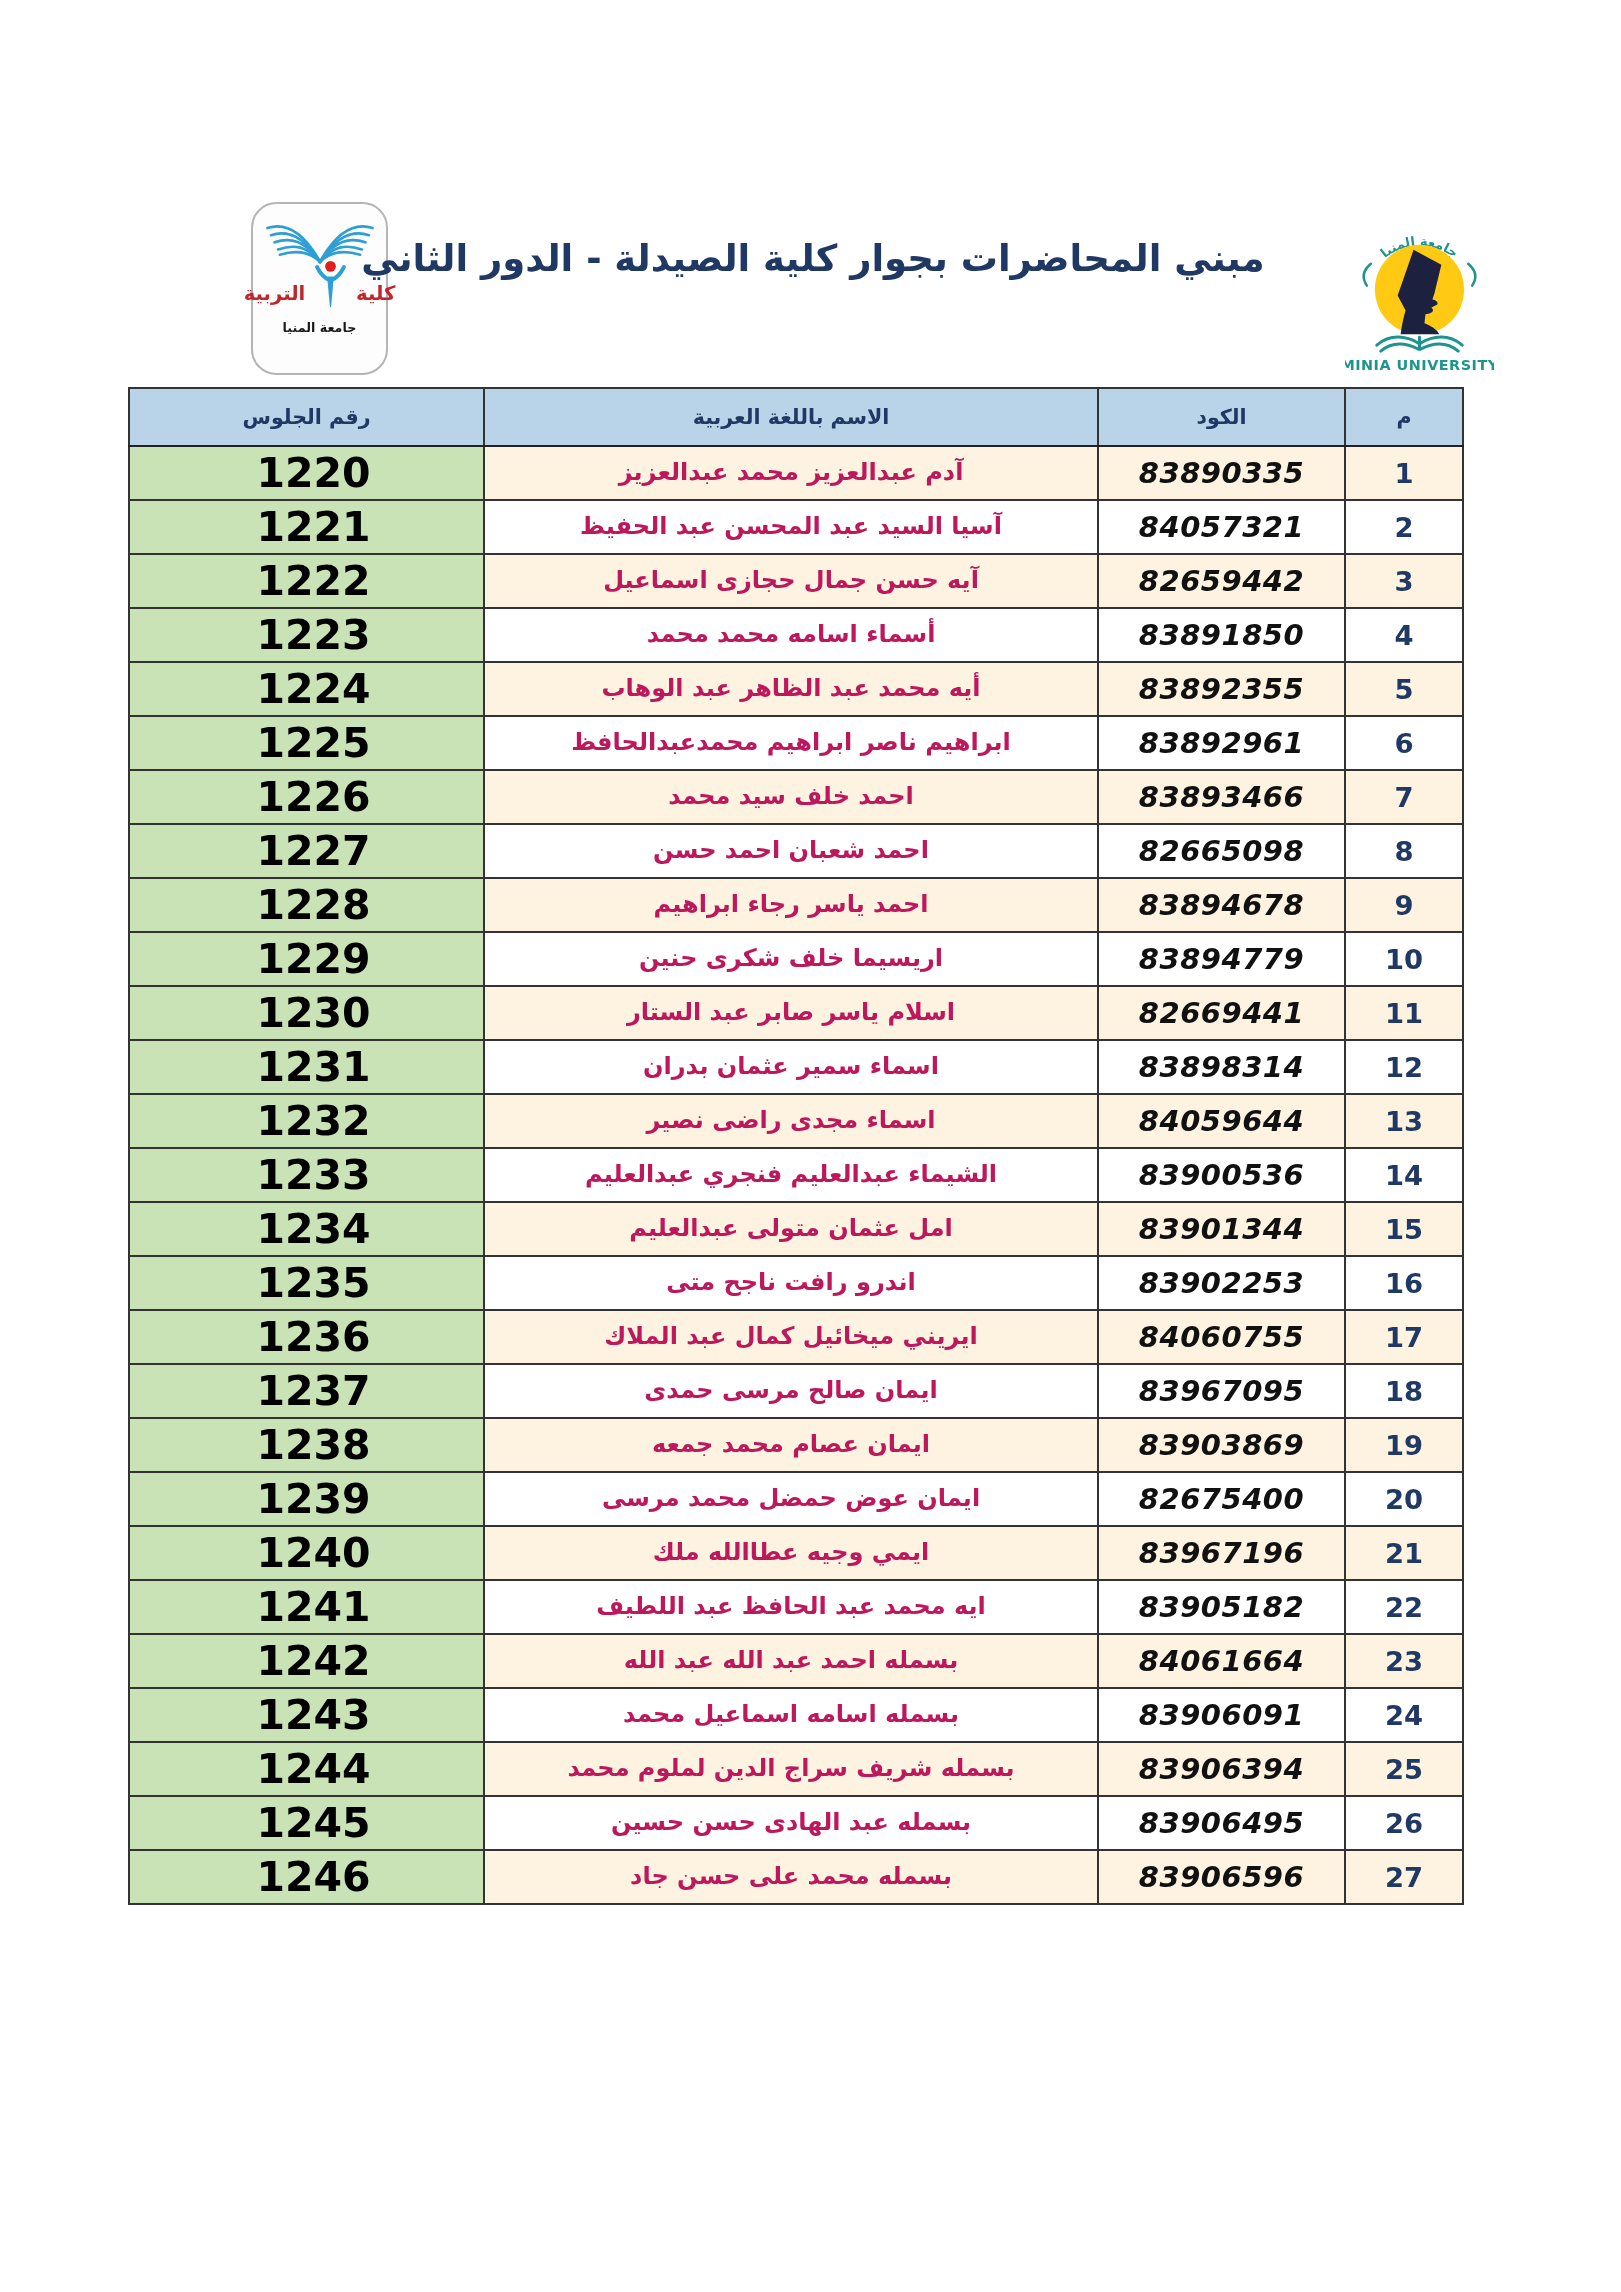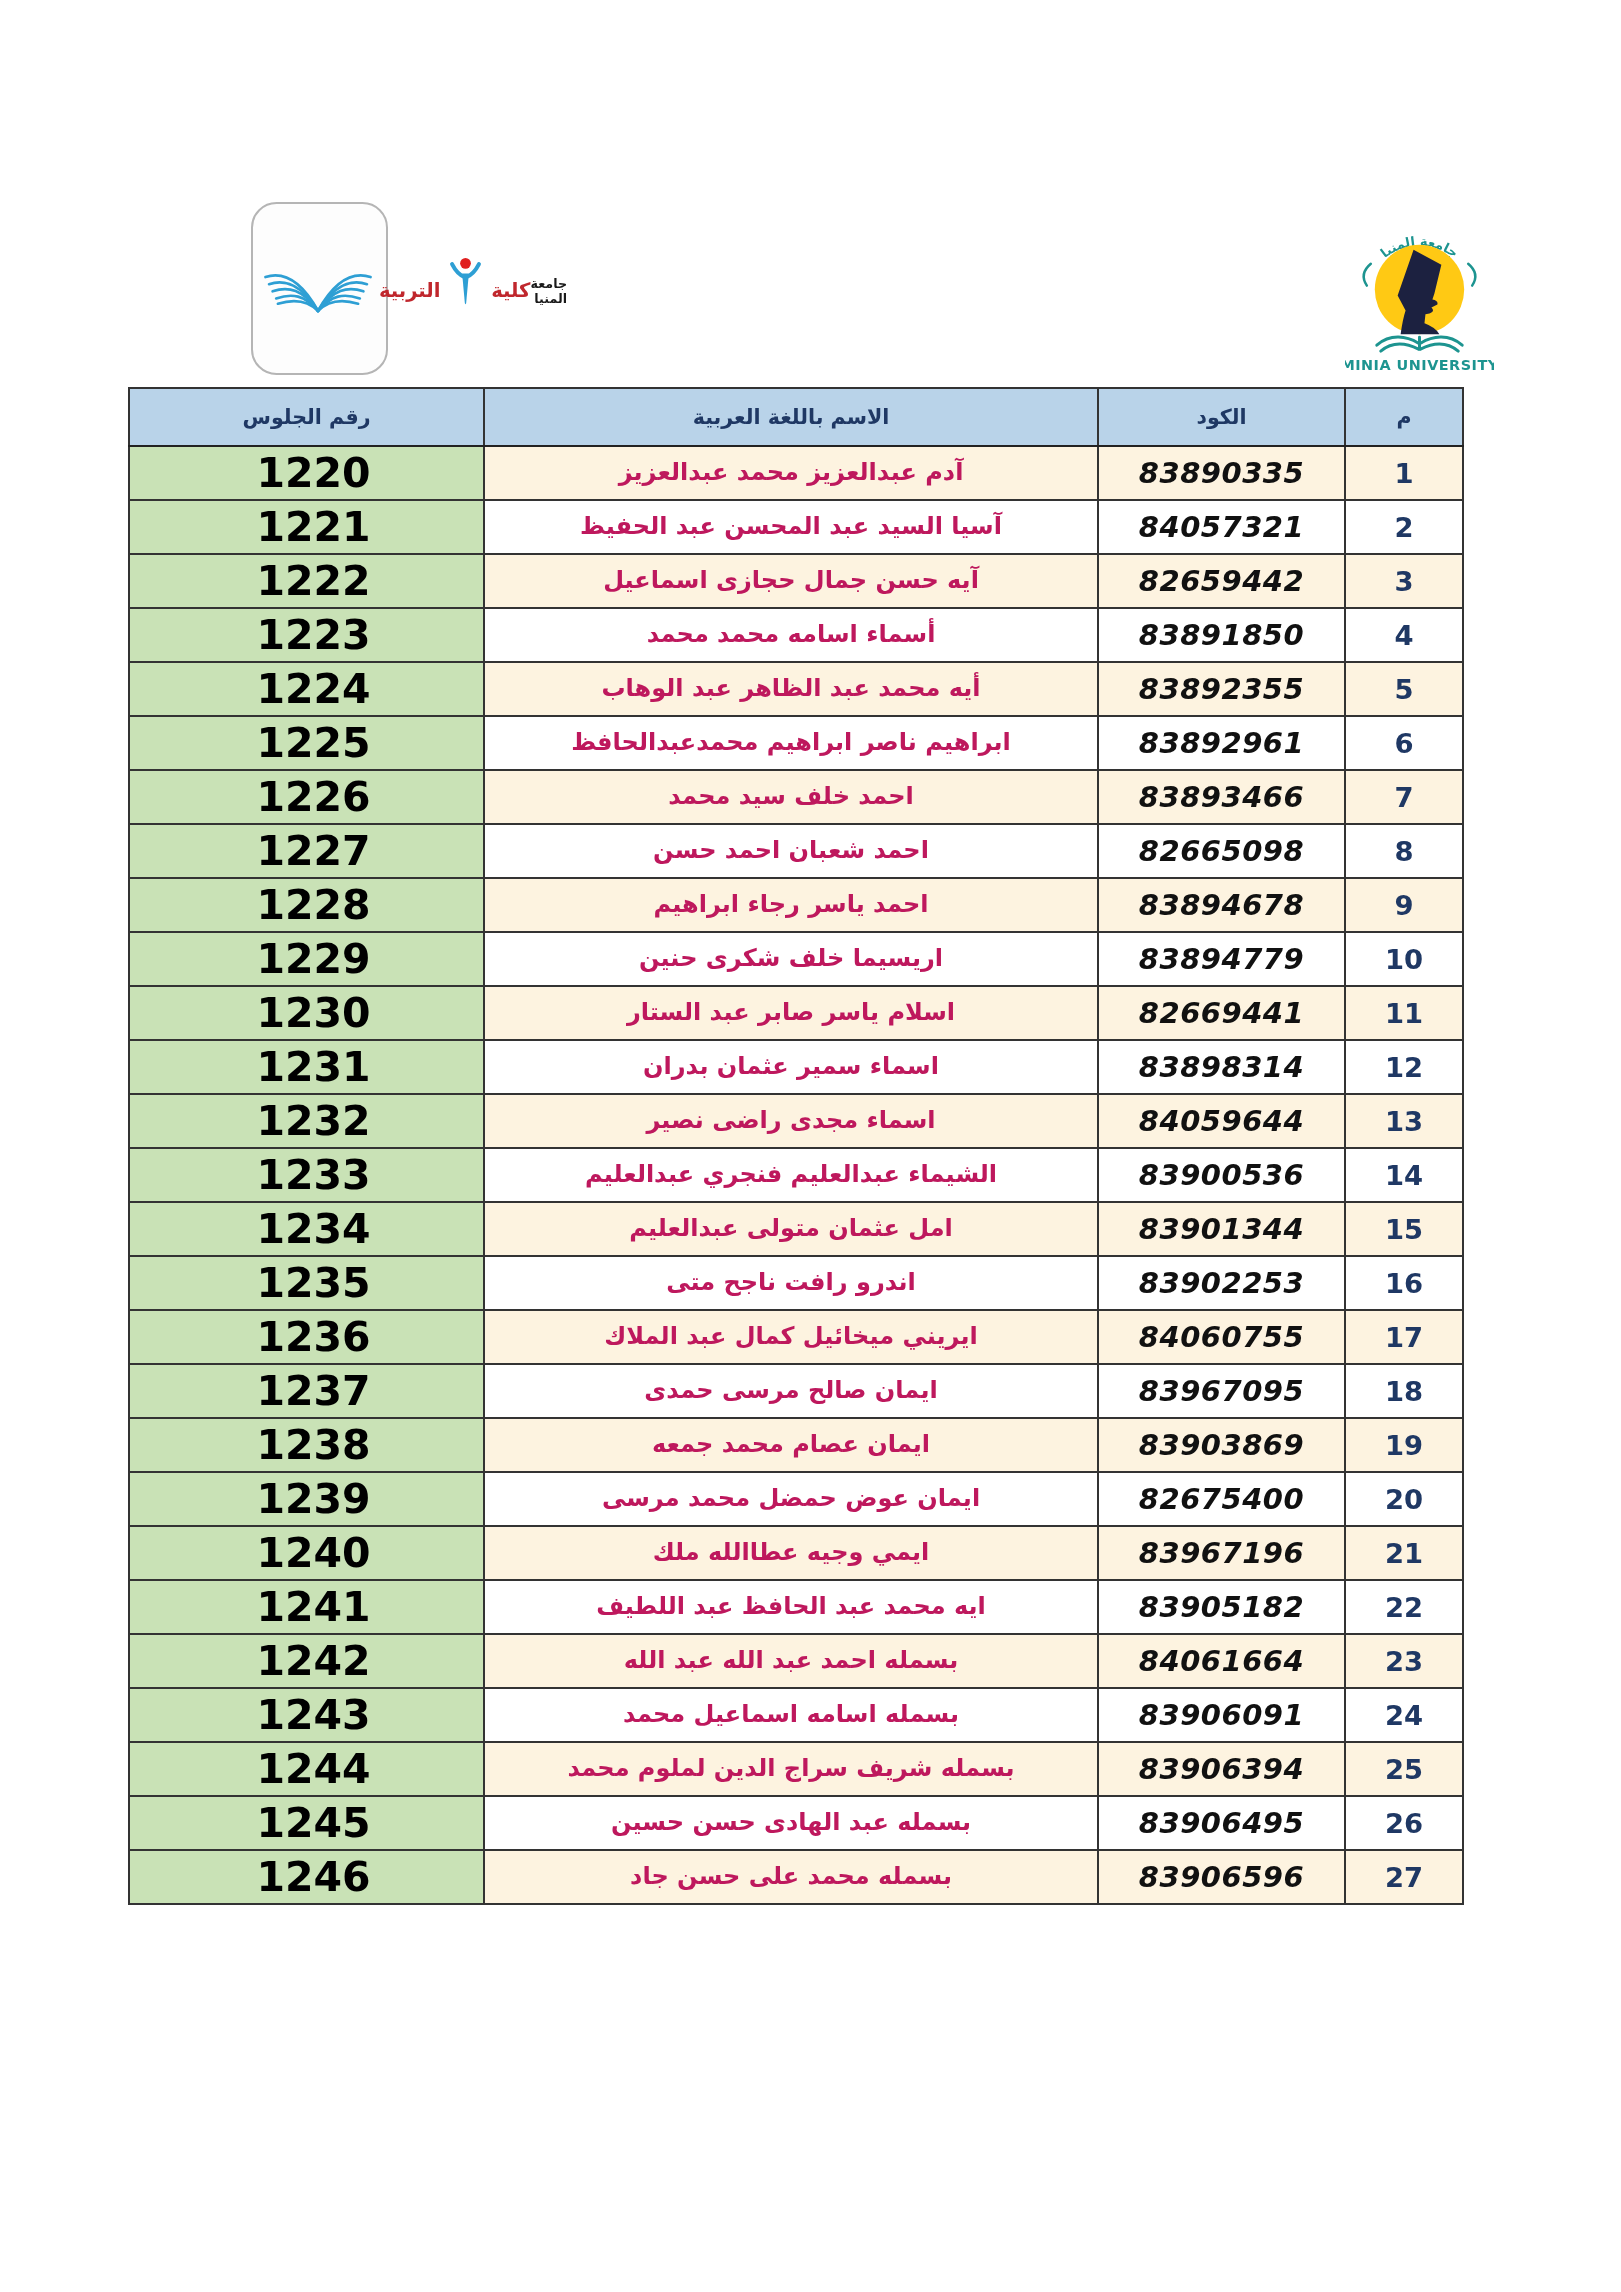--- a/index.html
+++ b/index.html
@@ -16,21 +16,21 @@
     text-align:center;direction:rtl;
     color:var(--navy-text,#1c2a5e);
     font-weight:bold;font-size:37px;line-height:56px;
     letter-spacing:0;
   }
 
   
   .faculty-logo{
     position:absolute;left:251px;top:202px;width:137px;height:173px;
     border:2px solid #b5b5b5;border-radius:25.5px;background:#fdfdfd;
-    box-sizing:border-box;display:flex;flex-direction:row;align-items:center;
+    box-sizing:border-box;display:flex;flex-direction:column;align-items:center;
     padding:7.8px 3.9px 5.9px 3.9px;
   }
   .fl-book{width:122px;height:57px;flex:0 0 auto;}
   .fl-mid{display:flex;align-items:center;justify-content:center;gap:3.9px;margin-top:2px;}
   .fl-word{color:var(--accent-red,#c0272d);font-weight:bold;font-size:19.6px;white-space:nowrap;}
   .fl-person{width:43px;height:63px;flex:0 0 auto;margin-top:-17.6px;}
   .fl-sub{margin-top:3.9px;color:#1a1a1a;font-weight:bold;font-size:12.7px;direction:rtl;}
 
   
   .minia-logo{position:absolute;left:1345px;top:216px;width:149px;height:159px;}
@@ -89,20 +89,21 @@
           <path d="M32,32 Q44,28 52,12"></path>
         </g>
         <path d="M27,26 L37,26 L33,70 Q32,74 31,70 Z" fill="#2e9fd4"></path>
       </svg>
       <span class="fl-word">كلية</span>
     </div>
     <div class="fl-sub">جامعة المنيا</div>
   </div>
 
   <div class="page-title" dir="rtl">
+    <div>مبني المحاضرات بجوار كلية الصيدلة - الدور الثاني</div>
   </div>
 
   <div class="minia-logo">
     <svg viewBox="0 0 150 160">
       <defs>
         <path id="arcTop" d="M25,62 A55,55 0 0 1 125,62" fill="none"></path>
       </defs>
       <g>
         <text font-size="13" font-weight="bold" fill="#1d9490">
           <textPath href="#arcTop" startOffset="50%" text-anchor="middle">جامعة المنيا</textPath>

